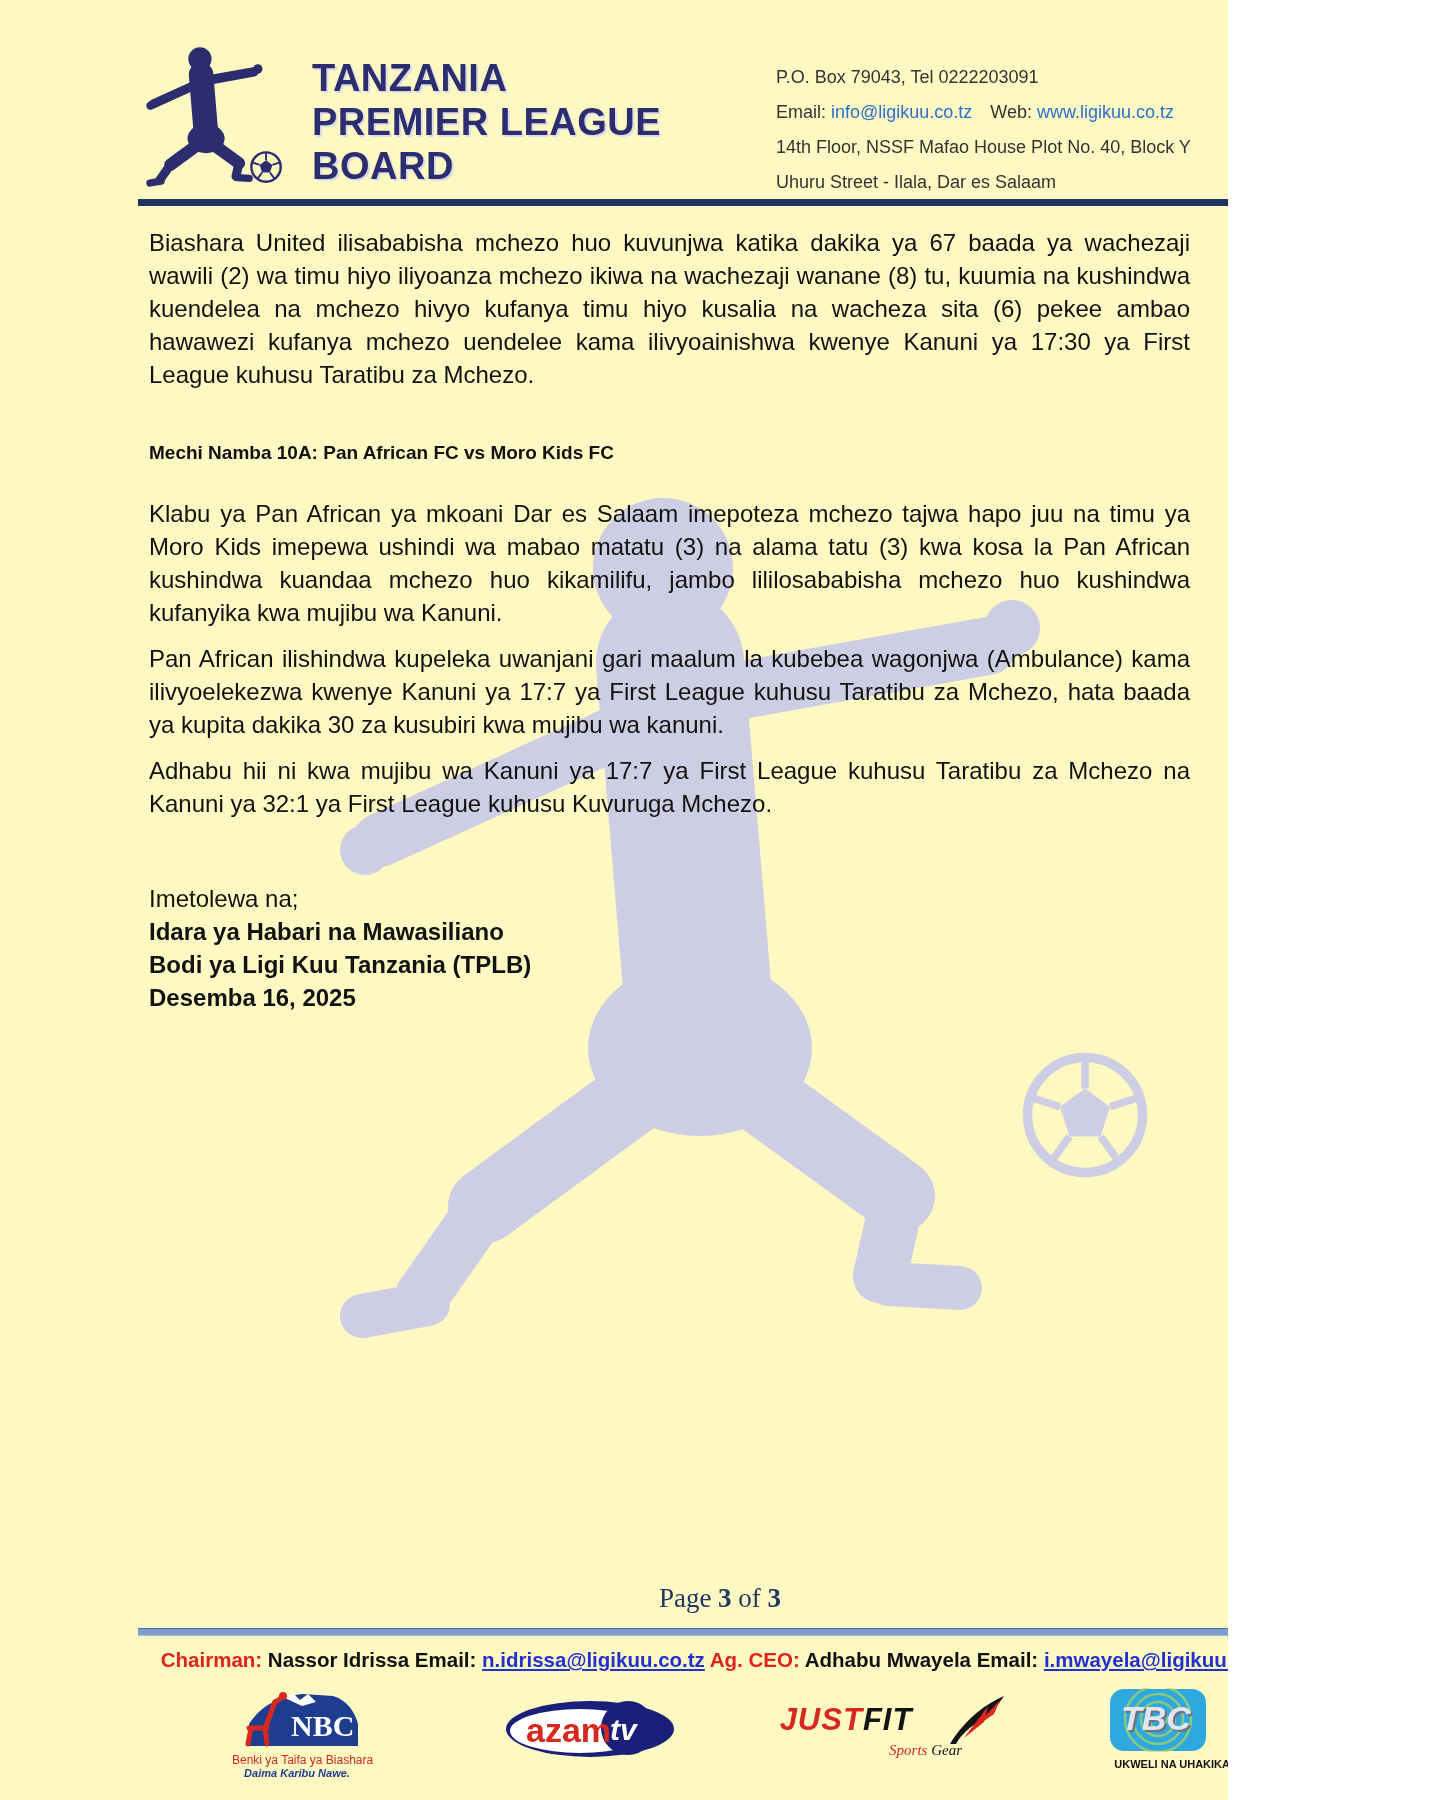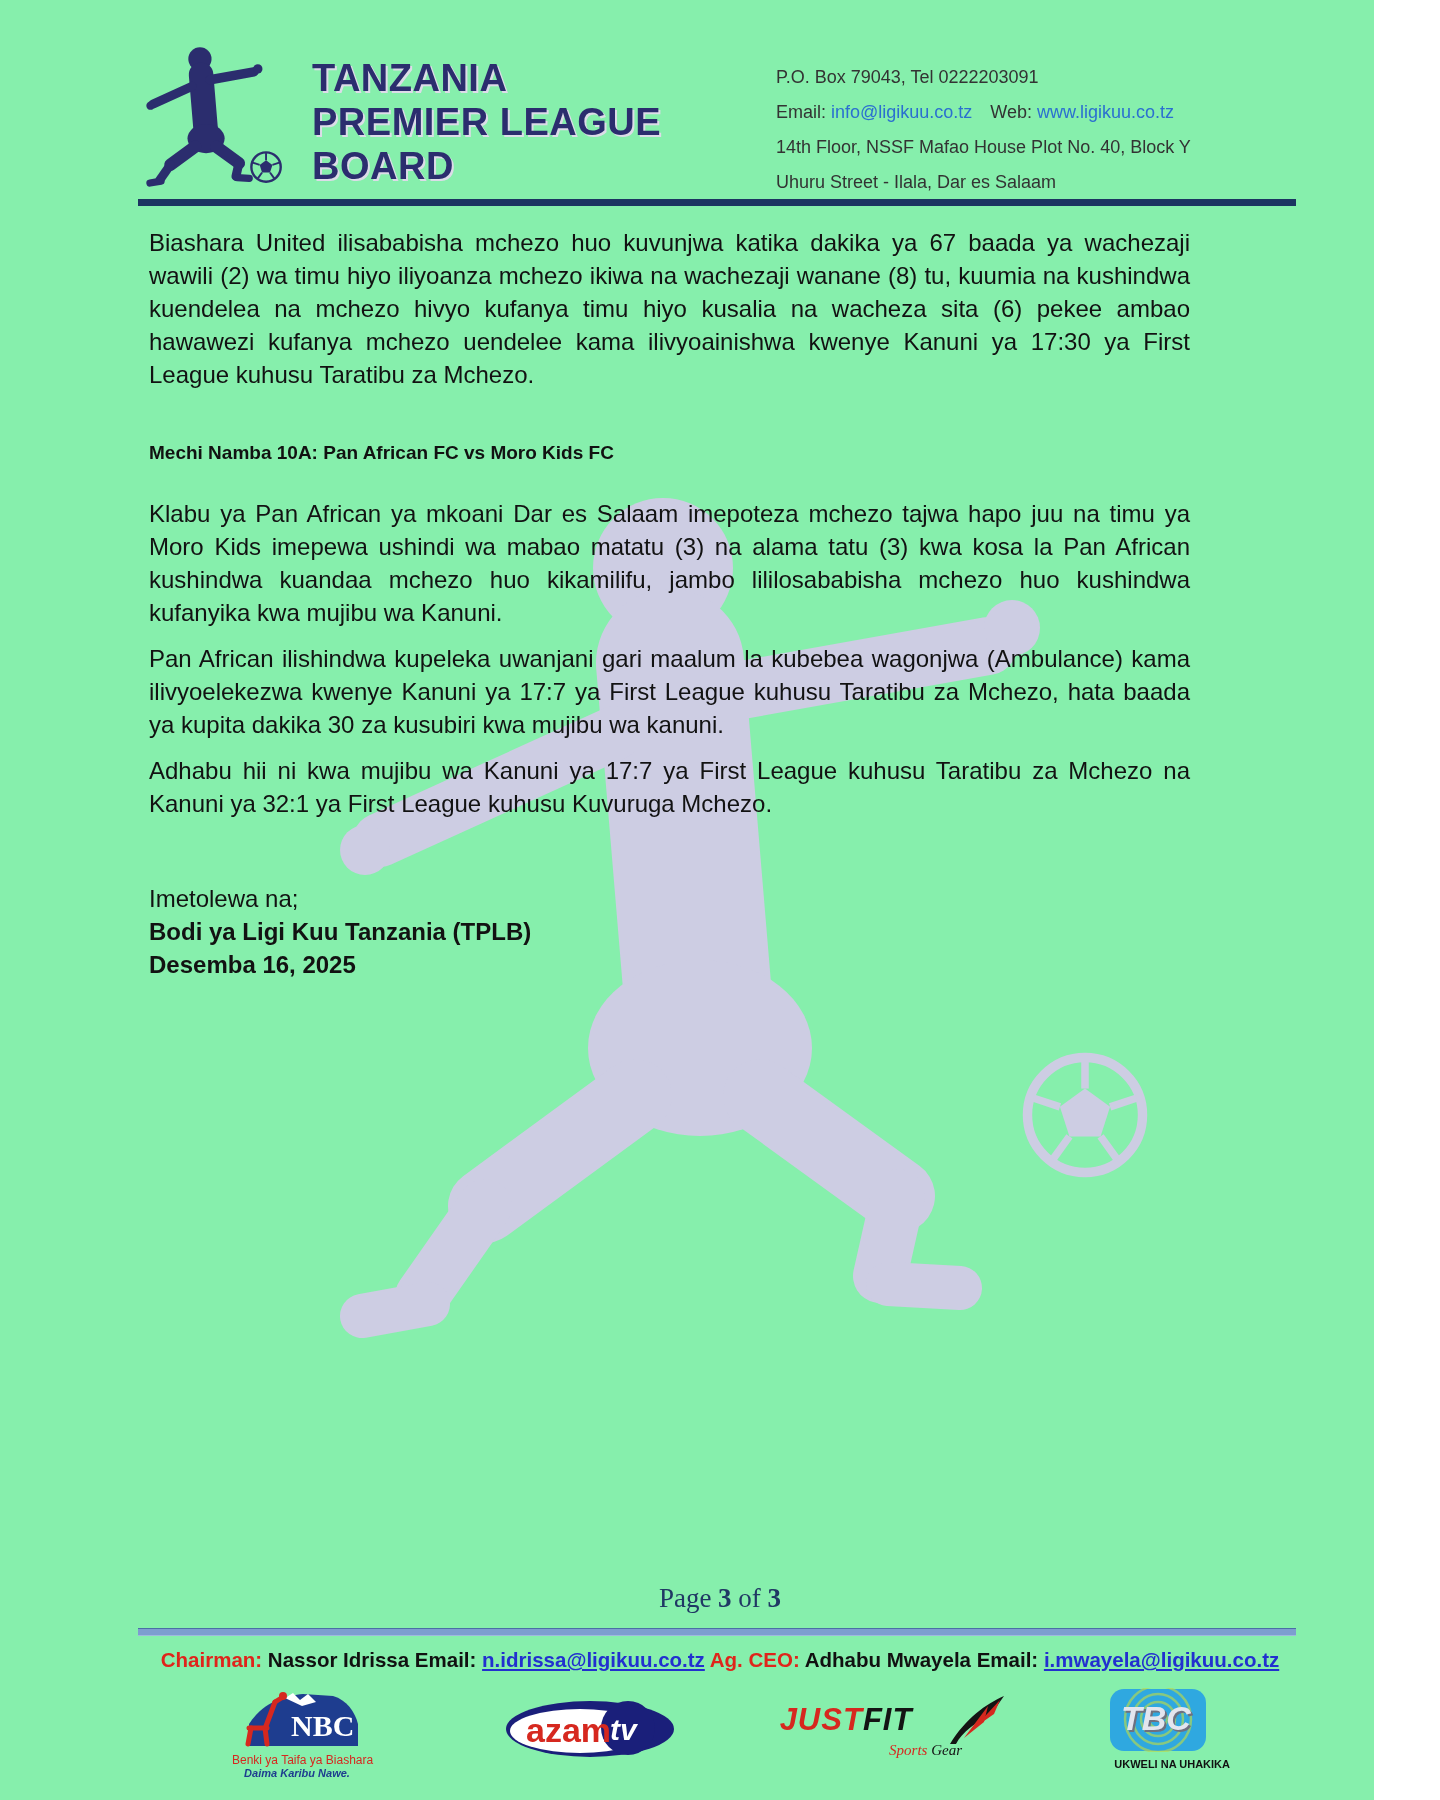--- a/index.html
+++ b/index.html
@@ -1,18 +1,18 @@
 <!DOCTYPE html>
 <html><head>
 <meta charset="utf-8">
 <style>
   * { margin:0; padding:0; box-sizing:border-box; }
   html,body { background:#ffffff; }
   body { font-family:"Liberation Sans", sans-serif; }
-  .page { position:relative; width:1374px; height:1800px; background:#86efac; overflow:hidden; }
+  .page { position:relative; width:1228px; height:1800px; background:#fef9c3; overflow:hidden; }
 
   
   .watermark { position:absolute; color:#cdcde3; z-index:0; }
   .wm-player { left:340px; top:478px; width:760px; height:880px; }
   .wm-ball   { left:1019px; top:1049px; width:132px; height:132px; }
 
   
   .logo-art { position:absolute; left:146px; top:44px; width:150px; height:146px; color:#2b2d6e; z-index:2; }
   .logo-text { position:absolute; left:312px; top:56px; z-index:2;
                font-weight:bold; font-size:38px; line-height:44px; color:#2b2d6e;
@@ -121,20 +121,21 @@
 
   <div class="rule-top"></div>
 
   <div class="content">
     <p>Biashara United ilisababisha mchezo huo kuvunjwa katika dakika ya 67 baada ya wachezaji wawili (2) wa timu hiyo iliyoanza mchezo ikiwa na wachezaji wanane (8) tu, kuumia na kushindwa kuendelea na mchezo hivyo kufanya timu hiyo kusalia na wacheza sita (6) pekee ambao hawawezi kufanya mchezo uendelee kama ilivyoainishwa kwenye Kanuni ya 17:30 ya First League kuhusu Taratibu za Mchezo.</p>
     <h2>Mechi Namba 10A: Pan African FC vs Moro Kids FC</h2>
     <p>Klabu ya Pan African ya mkoani Dar es Salaam imepoteza mchezo tajwa hapo juu na timu ya Moro Kids imepewa ushindi wa mabao matatu (3) na alama tatu (3) kwa kosa la Pan African kushindwa kuandaa mchezo huo kikamilifu, jambo lililosababisha mchezo huo kushindwa kufanyika kwa mujibu wa Kanuni.</p>
     <p>Pan African ilishindwa kupeleka uwanjani gari maalum la kubebea wagonjwa (Ambulance) kama ilivyoelekezwa kwenye Kanuni ya 17:7 ya First League kuhusu Taratibu za Mchezo, hata baada ya kupita dakika 30 za kusubiri kwa mujibu wa kanuni.</p>
     <p>Adhabu hii ni kwa mujibu wa Kanuni ya 17:7 ya First League kuhusu Taratibu za Mchezo na Kanuni ya 32:1 ya First League kuhusu Kuvuruga Mchezo.</p>
     <div class="issued">Imetolewa na;</div>
+    <div class="sig-bold">Idara ya Habari na Mawasiliano</div>
     <div class="sig-bold">Bodi ya Ligi Kuu Tanzania (TPLB)</div>
     <div class="sig-bold">Desemba 16, 2025</div>
   </div>
 
   <div class="page-num"><span>Page </span><b>3</b><span> of </span><b>3</b></div>
 
   <div class="rule-bottom"></div>
 
   <div class="chair-line">
     <span class="red">Chairman:</span><span> Nassor Idrissa Email: </span><span class="mail">n.idrissa@ligikuu.co.tz</span><span class="red"> Ag. CEO: </span><span>Adhabu Mwayela Email: </span><span class="mail">i.mwayela@ligikuu.co.tz</span>

